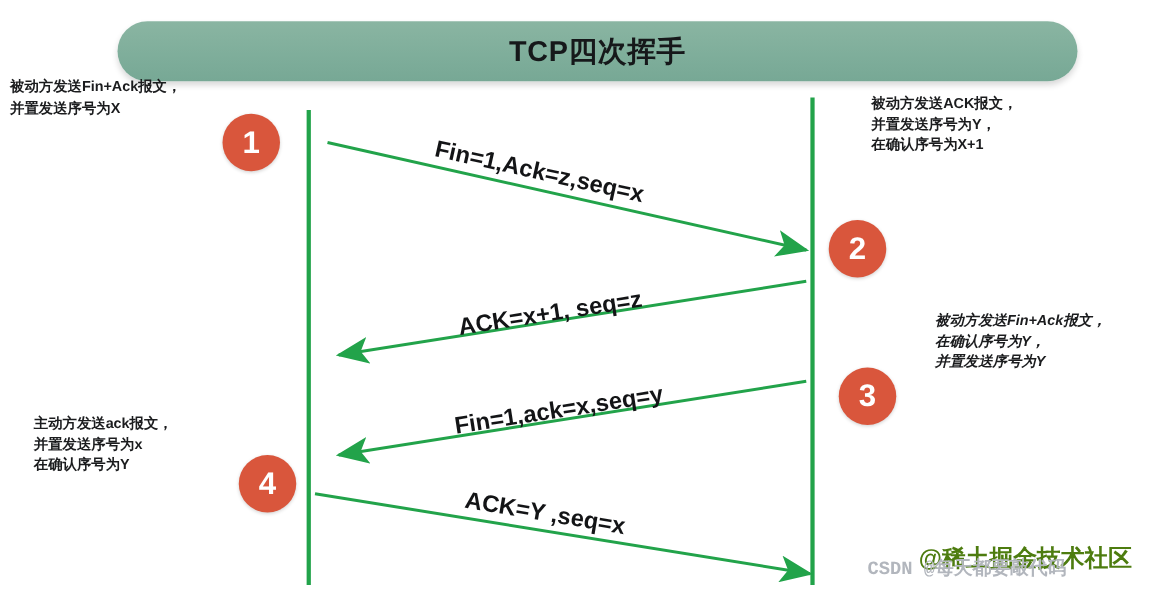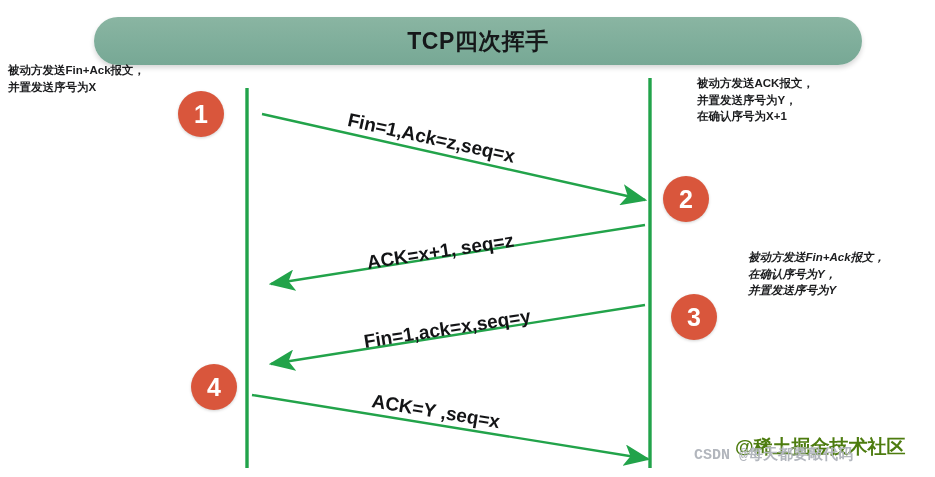--- a/index.html
+++ b/index.html
@@ -165,20 +165,25 @@
     <div>并置发送序号为Y，</div>
     <div>在确认序号为X+1</div>
   </div>
 
   <div class="note note-mr">
     <div>被动方发送Fin+Ack报文，</div>
     <div>在确认序号为Y，</div>
     <div>并置发送序号为Y</div>
   </div>
 
+  <div class="note note-bl">
+    <div>主动方发送ack报文，</div>
+    <div>并置发送序号为x</div>
+    <div>在确认序号为Y</div>
+  </div>
 
   <div class="arrow-label label-1">Fin=1,Ack=z,seq=x</div>
   <div class="arrow-label label-2">ACK=x+1, seq=z</div>
   <div class="arrow-label label-3">Fin=1,ack=x,seq=y</div>
   <div class="arrow-label label-4">ACK=Y ,seq=x</div>
 
   <div class="watermark wm-juejin">@稀土掘金技术社区</div>
   <div class="watermark wm-csdn">CSDN @每天都要敲代码</div>
 
 </div>

